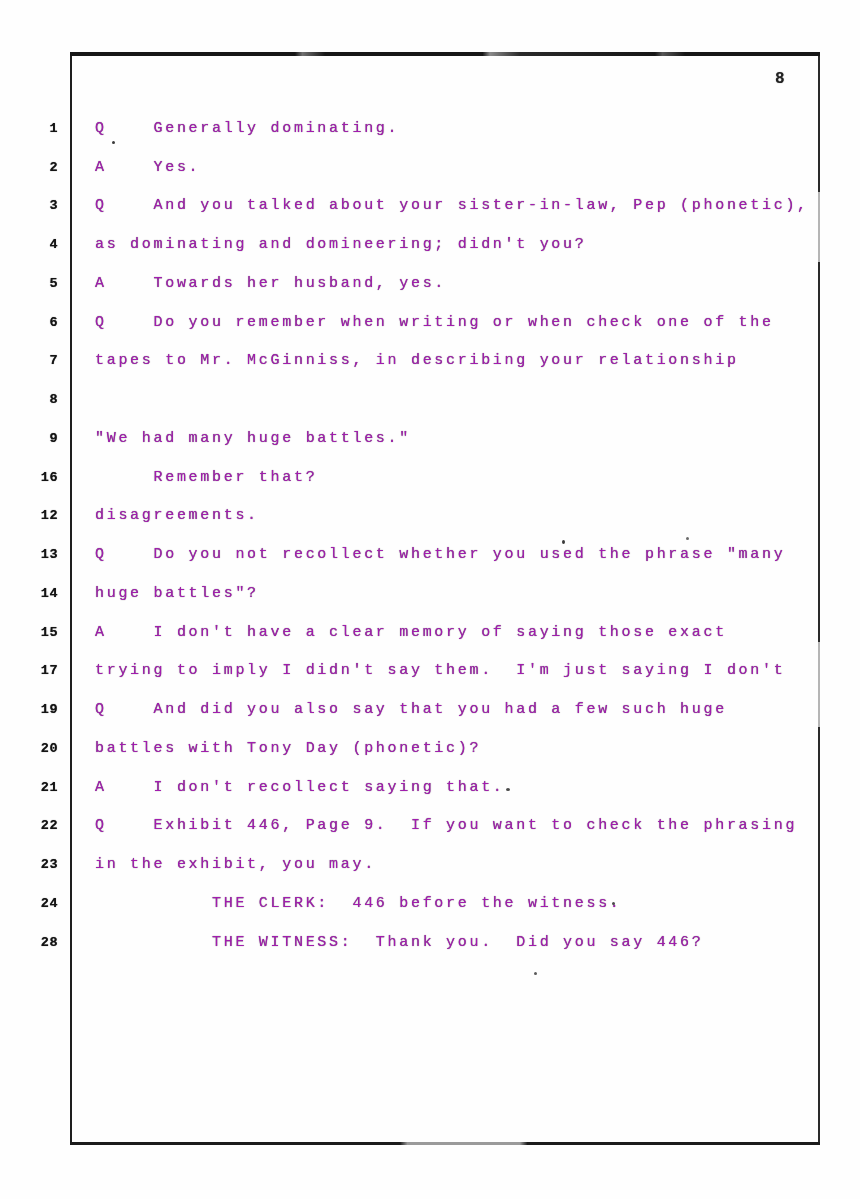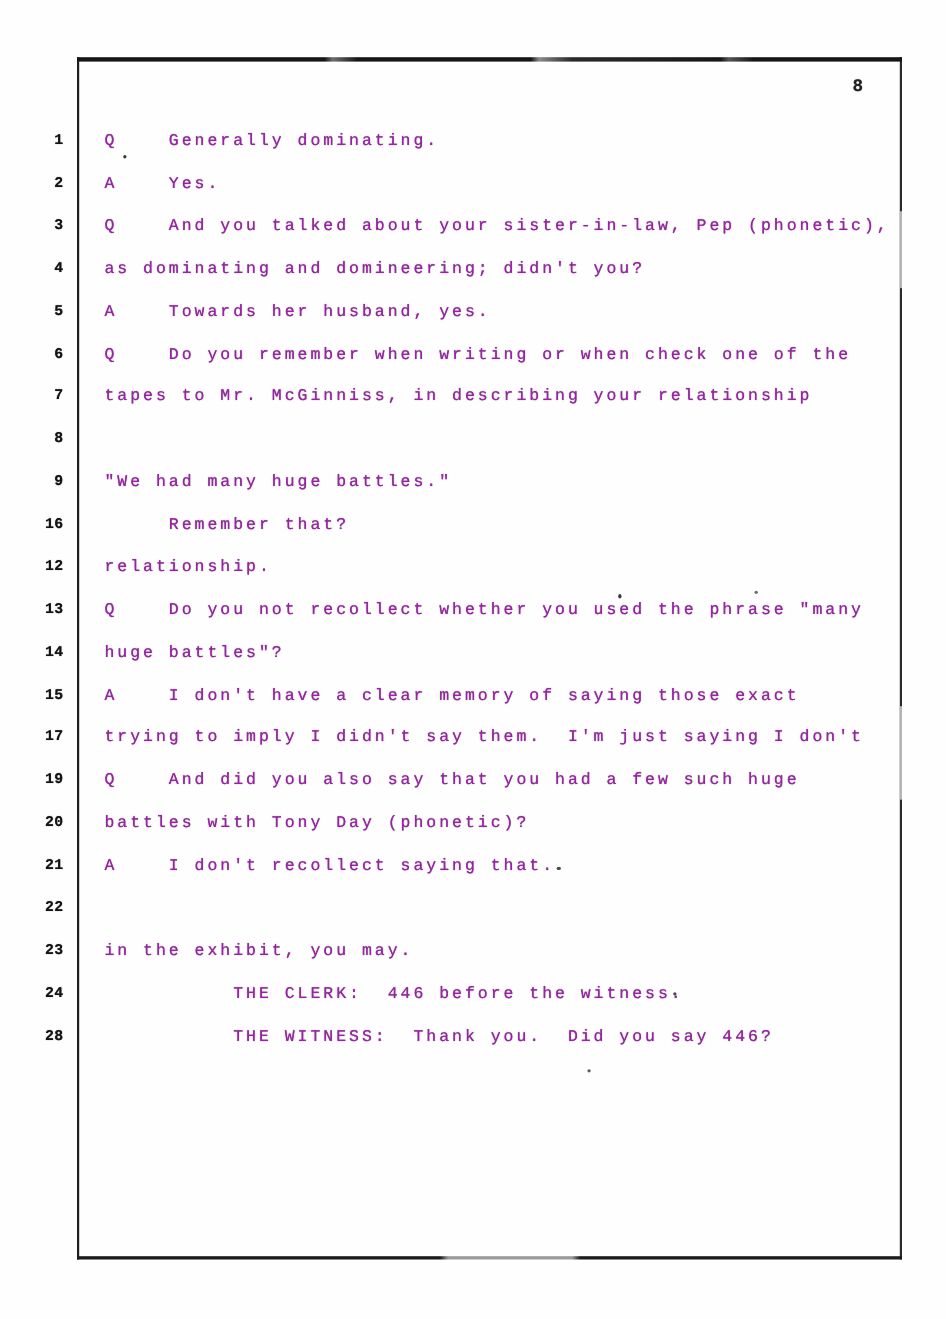--- a/index.html
+++ b/index.html
@@ -145,21 +145,21 @@
       <div class="line">
     <span class="no">9</span>
     <span class="txt">"We had many huge battles."</span>
   </div>
       <div class="line">
     <span class="no">16</span>
     <span class="txt">     Remember that?</span>
   </div>
       <div class="line">
     <span class="no">12</span>
-    <span class="txt">relationship.</span>
+    <span class="txt">disagreements.</span>
   </div>
       <div class="line">
     <span class="no">13</span>
     <span class="txt">Q    Do you not recollect whether you used the phrase "many</span>
   </div>
       <div class="line">
     <span class="no">14</span>
     <span class="txt">huge battles"?</span>
   </div>
       <div class="line">
@@ -177,20 +177,21 @@
       <div class="line">
     <span class="no">20</span>
     <span class="txt">battles with Tony Day (phonetic)?</span>
   </div>
       <div class="line">
     <span class="no">21</span>
     <span class="txt">A    I don't recollect saying that.</span>
   </div>
       <div class="line">
     <span class="no">22</span>
+    <span class="txt">Q    Exhibit 446, Page 9.  If you want to check the phrasing</span>
   </div>
       <div class="line">
     <span class="no">23</span>
     <span class="txt">in the exhibit, you may.</span>
   </div>
       <div class="line">
     <span class="no">24</span>
     <span class="txt">          THE CLERK:  446 before the witness.</span>
   </div>
       <div class="line">

